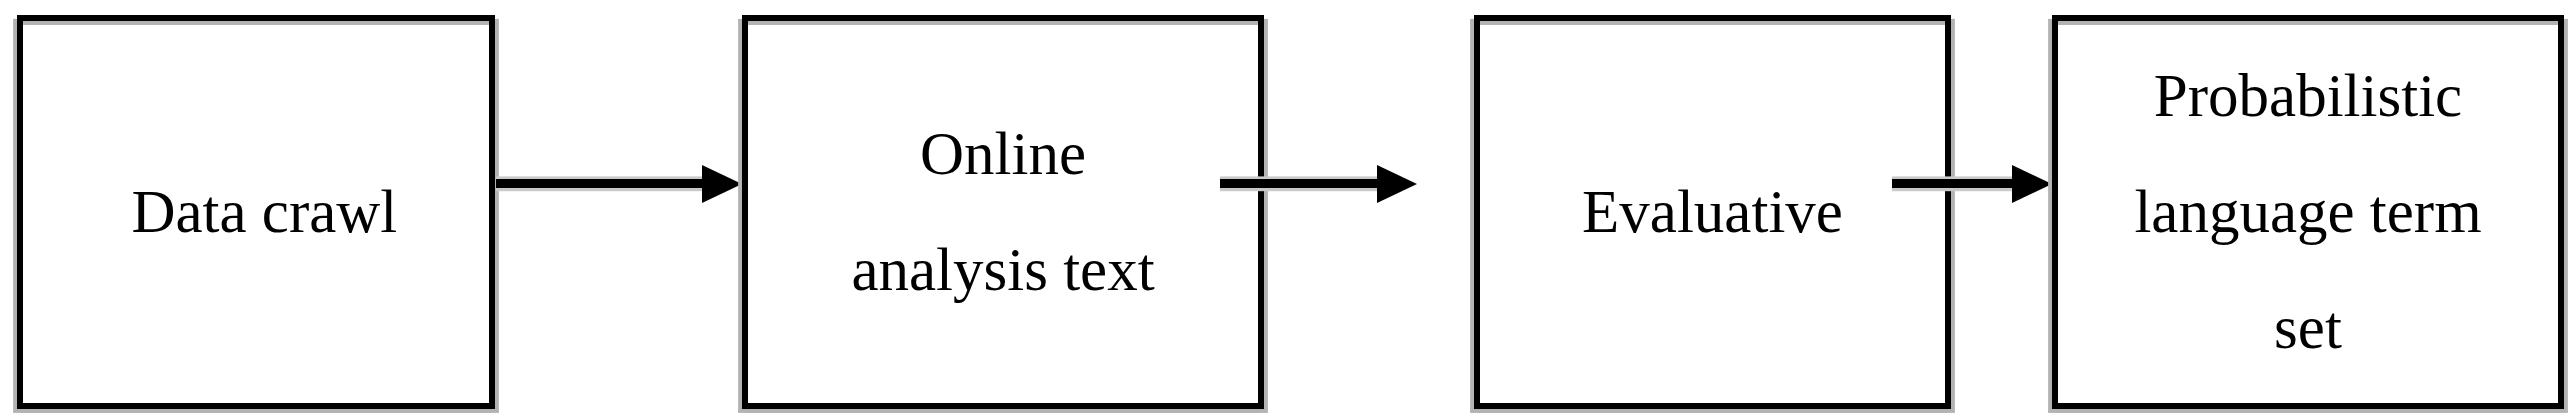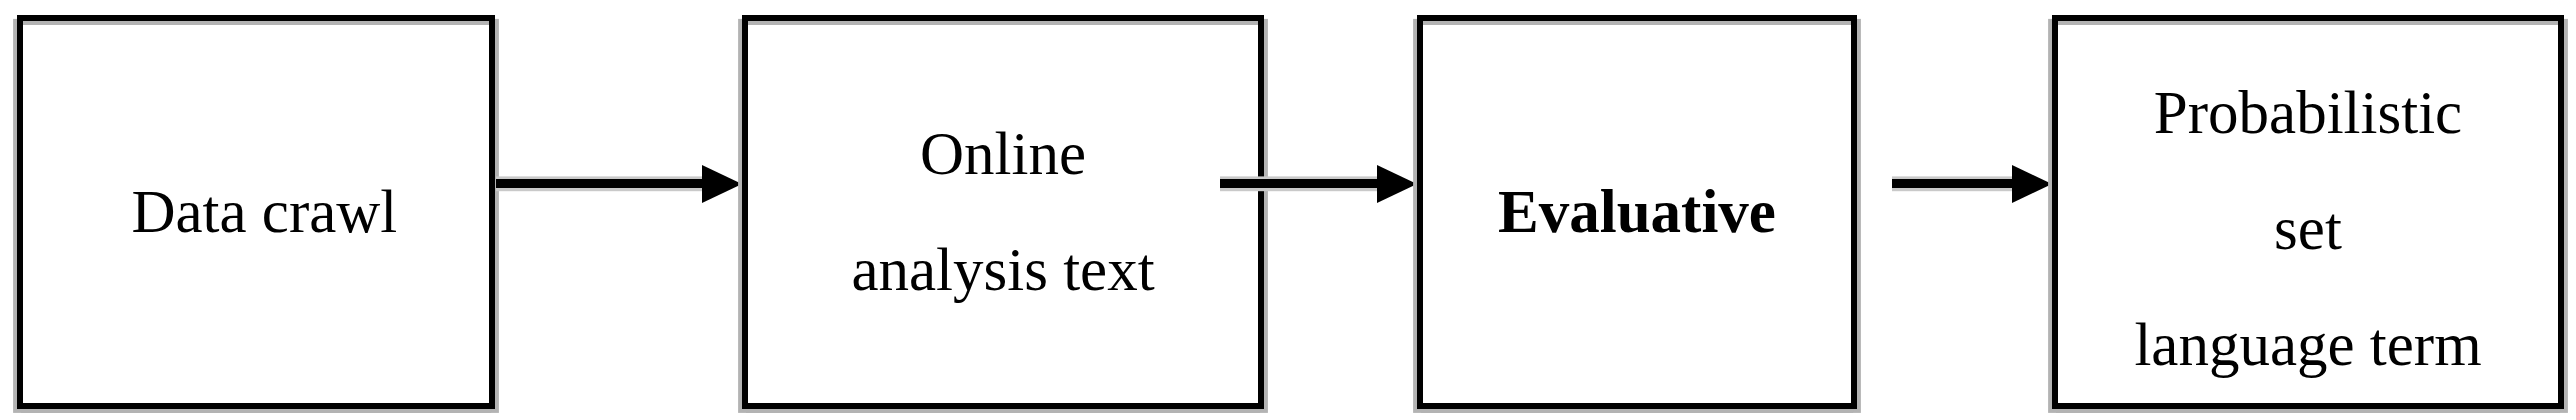--- a/index.html
+++ b/index.html
@@ -17,22 +17,22 @@
     box-sizing:border-box;
     border:6.5px solid #000000;
     background:#ffffff;
     box-shadow:-3.9px 3.9px 0 #b3b3b3, 3.9px 3.9px 0 #b3b3b3, inset 0 3.9px 0 #b3b3b3;
     display:flex;flex-direction:column;
     align-items:center;justify-content:center;
     text-align:center;
   }
   .b1{left:17.4px;width:478px;padding-left:16px;}
   .b2{left:742px;width:522px;}
-  .b3{left:1417px;width:440px;font-weight:bold;}
-  .b4{left:2052px;width:512px;justify-content:flex-end;}
+  .b3{left:1474px;width:477px;}
+  .b4{left:2052px;width:512px;}
   .label{
     font-size:61px;
     line-height:116px;
     white-space:nowrap;
   }
   .label .line{display:block;}
   .arrow{
     position:absolute;
     top:164px;height:39px;
     display:flex;align-items:center;
@@ -86,19 +86,19 @@
   </div>
 
   <div class="arrow a3">
     <div class="shaft"></div>
     <div class="head"></div>
   </div>
 
   <div class="box b4">
     <div class="label">
       <span class="line">Probabilistic</span>
+      <span class="line">language term</span>
       <span class="line">set</span>
-      <span class="line">language term</span>
     </div>
   </div>
 
 </div>
 
 
 </body></html>

